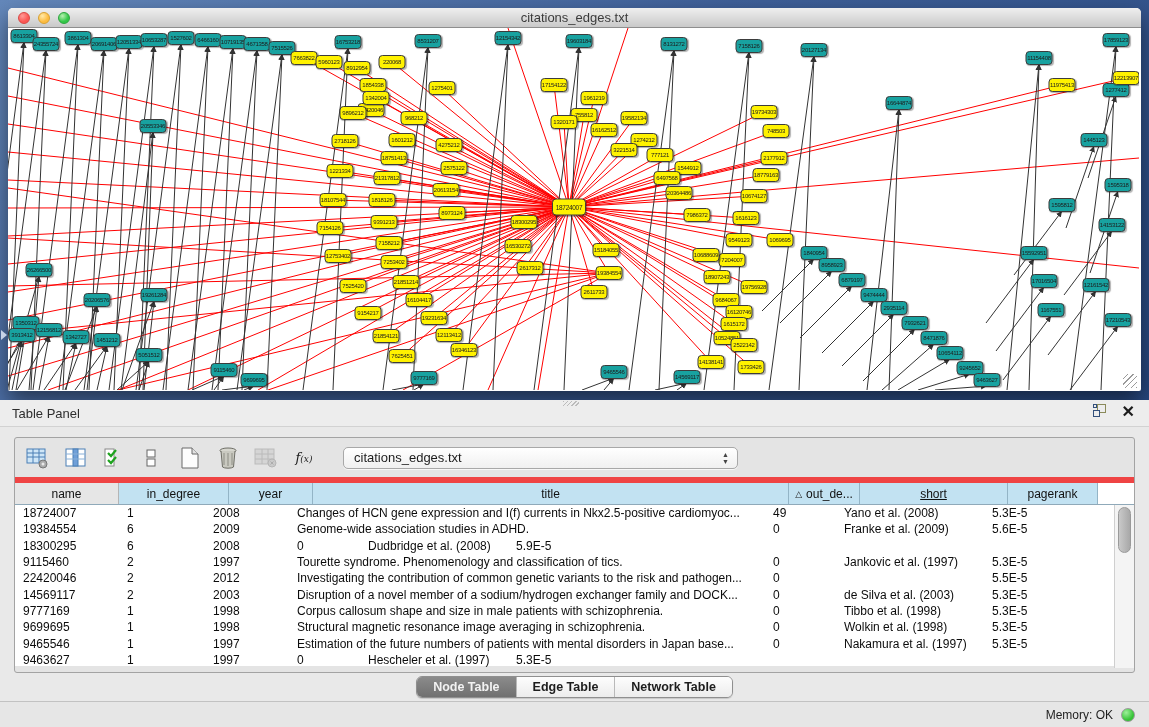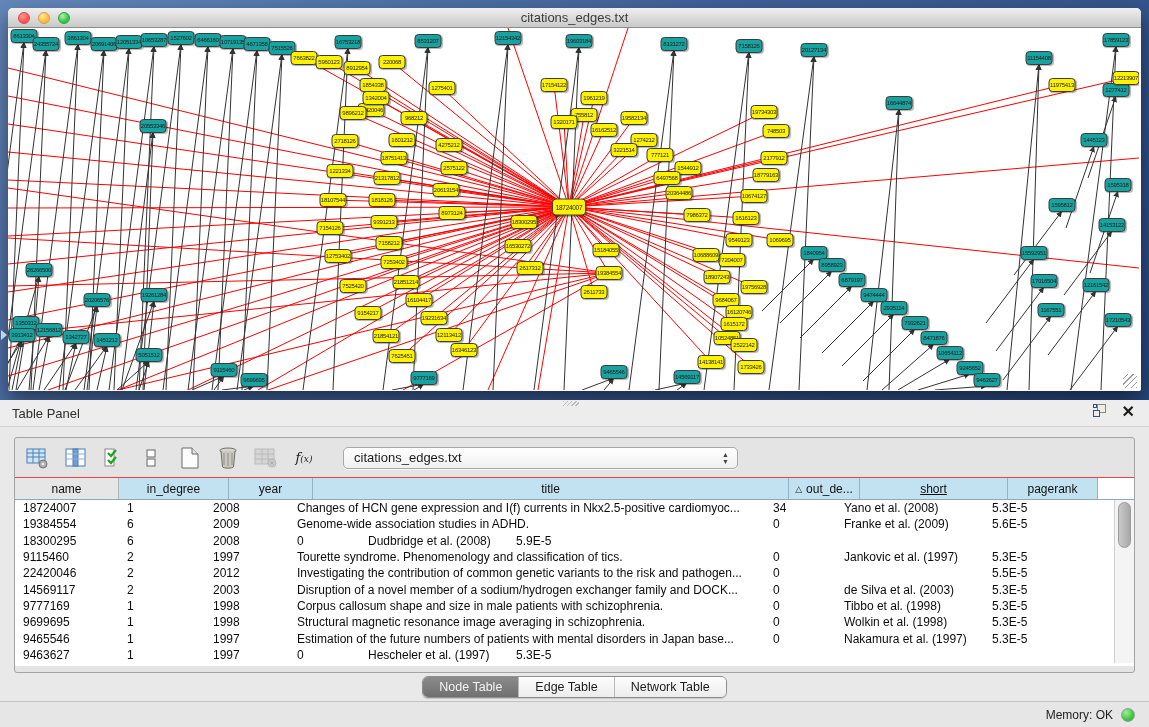--- a/index.html
+++ b/index.html
@@ -51,41 +51,41 @@
   .tbtn { width:26px; height:26px; display:flex; align-items:center; justify-content:center; }
   .fx-label { font-family:"DejaVu Serif", serif; font-style:italic; font-size:13px; color:#1a1a1a; }
   .fx-label .sm { font-size:9px; }
   .combo { margin-left:14px; width:395px; height:22px; border:1px solid #a8a8a8; border-radius:5px;
     background:linear-gradient(#ffffff,#f0f0f0); display:flex; align-items:center; position:relative;
     box-shadow:0 1px 0 rgba(255,255,255,.7); }
   .combo-value { margin-left:10px; font-size:13px; color:#1c1c1c; }
   .combo-arrows { position:absolute; right:8px; top:3px; display:flex; flex-direction:column; line-height:7px; font-size:7px; color:#444; }
 
   .tbl-frame { position:absolute; left:0px; top:39px; width:1119px; height:189px; background:#fff;
-    border-top:1px solid #ef4444; }
+    border-top:6px solid #ef4444; }
   .hdr-row { display:flex; height:22px; border-bottom:1px solid #8fa9b9; }
   .hdr-cell { background:#c2e2f2; border-right:1px solid #93b4c6; font-size:12px; color:#111;
     display:flex; align-items:center; justify-content:center; overflow:hidden; white-space:nowrap; }
   .hdr-cell.gray { background:#e6e6e6; border-right:1px solid #b5b5b5; }
   .sort-glyph { font-size:9px; margin-right:4px; color:#222; }
   .tbl-body { position:relative; height:163px; overflow:hidden; }
   .trow { display:flex; height:16.3px; }
   .tcell { font-size:12px; color:#0c0c0c; white-space:nowrap; overflow:hidden; padding-left:8px;
     display:flex; align-items:center; }
   .vscroll { position:absolute; right:0px; top:22px; width:20px; height:163px; background:#f4f4f4;
     border-left:1px solid #cfcfcf; }
   .vthumb { position:absolute; left:3px; top:2px; width:13px; height:46px; border-radius:7px;
     background:linear-gradient(90deg,#c9c9c9,#a8a8a8); border:1px solid #9a9a9a; }
 
   .tabs-bar { position:absolute; left:0; top:273px; width:1149px; height:28px; display:flex;
     align-items:center; justify-content:center; }
   .seg { display:flex; height:22px; border:1px solid #8f8f8f; border-radius:6px; overflow:hidden;
     box-shadow:0 1px 1px rgba(0,0,0,.15); }
   .seg-btn { padding:8px 16px; font-size:12.5px; display:flex; align-items:center;
-    background:linear-gradient(#fdfdfd,#ececec); color:#1d1d1d; border-right:1px solid #b9b9b9; }
+    background:linear-gradient(#fdfdfd,#ececec); color:#1d1d1d; border-right:1px solid #b9b9b9;font-weight:bold; }
   .seg-btn:last-child { border-right:none; }
   .seg-btn.active { background:linear-gradient(#8b8b8b,#707070); color:#f2f2f2; }
 
   .status-bar { position:absolute; left:0; top:301px; width:1149px; height:26px; background:#e6e6e6;
     border-top:1px solid #c2c2c2; display:flex; align-items:center; justify-content:flex-end; }
   .mem-label { font-size:12px; color:#1e1e1e; margin-right:8px; }
   .mem-dot { width:14px; height:14px; border-radius:50%; margin-right:14px;
     background:radial-gradient(circle at 35% 30%,#9ef09a,#35c335 65%); border:1px solid #9a9a9a; }
 
   
@@ -550,21 +550,21 @@
           <div class="hdr-cell" style="width: 90px;">
             <span>pagerank</span>
           </div>
         </div>
       <div class="tbl-body" id="tblBody">
           <div class="trow">
             <div class="tcell" style="width: 104px;">18724007</div>
             <div class="tcell" style="width: 86px;">1</div>
             <div class="tcell" style="width: 84px;">2008</div>
             <div class="tcell" style="width: 476px;">Changes of HCN gene expression and I(f) currents in Nkx2.5-positive cardiomyoc...</div>
-            <div class="tcell" style="width: 71px;">34</div>
+            <div class="tcell" style="width: 71px;">49</div>
             <div class="tcell" style="width: 148px;">Yano et al. (2008)</div>
             <div class="tcell" style="width: 90px;">5.3E-5</div>
           </div>
           <div class="trow">
             <div class="tcell" style="width: 104px;">19384554</div>
             <div class="tcell" style="width: 86px;">6</div>
             <div class="tcell" style="width: 84px;">2009</div>
             <div class="tcell" style="width: 476px;">Genome-wide association studies in ADHD.</div>
             <div class="tcell" style="width: 71px;">0</div>
             <div class="tcell" style="width: 148px;">Franke et al. (2009)</div>

